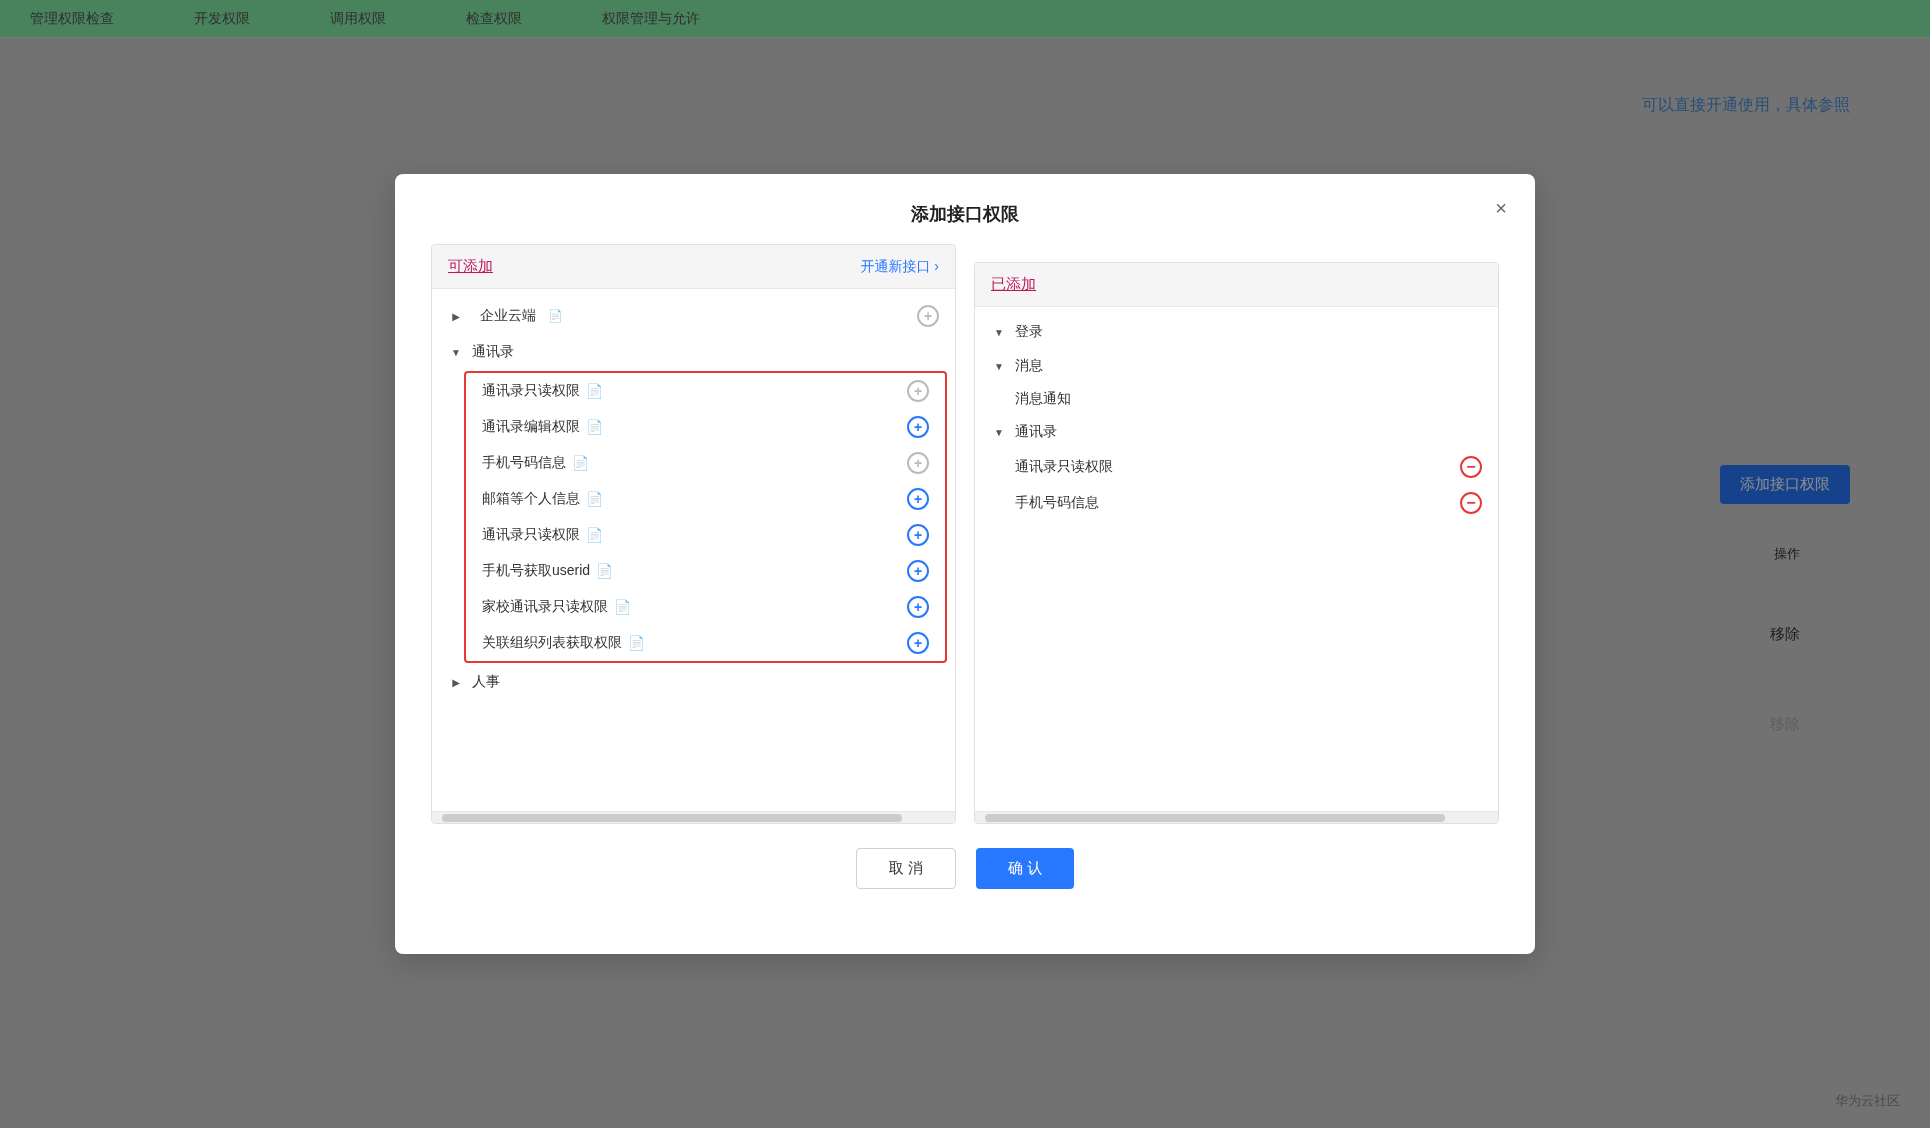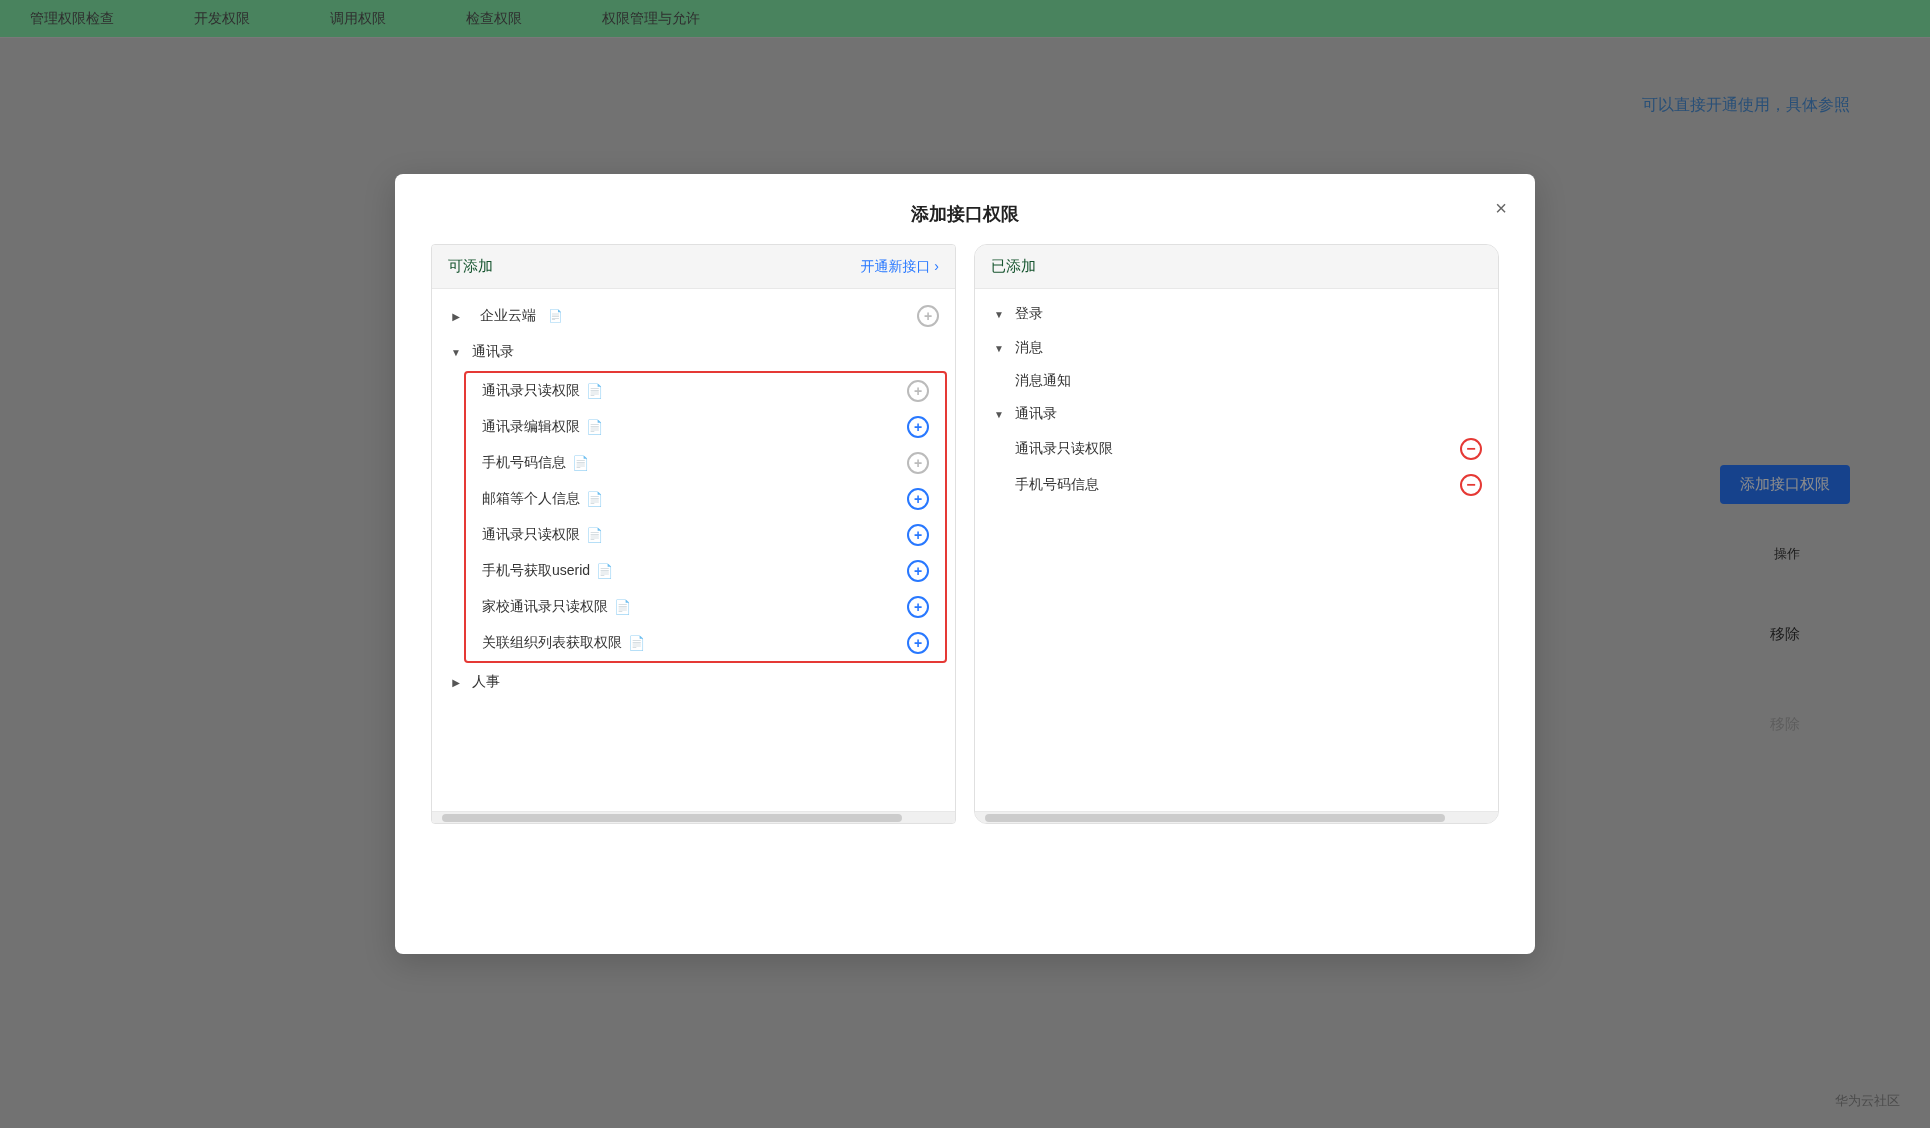--- a/index.html
+++ b/index.html
@@ -128,22 +128,23 @@
       align-items: center;
       justify-content: space-between;
       padding: 12px 16px;
       background: #f5f5f5;
       border-bottom: 1px solid #e8e8e8;
       flex-shrink: 0;
     }
 
     .panel-header-title {
       font-size: 15px;
-      color: #14532d;
+      color: #be185d;
       font-weight: 500;
+      text-decoration: underline;
     }
 
     .panel-header-link {
       color: #2878ff;
       font-size: 14px;
       cursor: pointer;
       text-decoration: none;
       text-align: right;
     }
 
@@ -236,24 +237,25 @@
     .highlighted-items {
       border: 2px solid #e53935;
       border-radius: 4px;
       margin: 2px 8px 2px 8px;
     }
 
     
     .right-panel {
       flex: 1;
       border: 1px solid #e0e0e0;
-      border-radius: 13px;
+      border-radius: 4px;
       display: flex;
       flex-direction: column;
       overflow: hidden;
+      margin-top: 18px;
     }
 
     .right-panel .panel-header {
       background: #f5f5f5;
     }
 
     .remove-icon {
       width: 22px;
       height: 22px;
       border-radius: 50%;
@@ -531,15 +533,19 @@
 
         </div>
 
         <div class="scrollbar-area">
           <div class="scrollbar-thumb" style="left:10px;width:460px;"></div>
         </div>
       </div>
 
     </div>
 
+    <div class="dialog-footer">
+      <button class="btn-cancel">取 消</button>
+      <button class="btn-confirm">确 认</button>
+    </div>
 
   </div>
 </div>
 
 </body></html>

